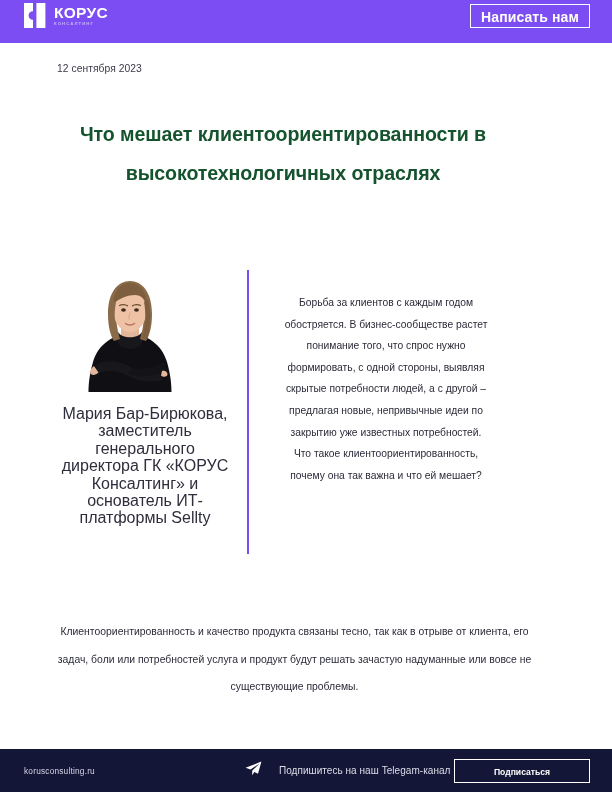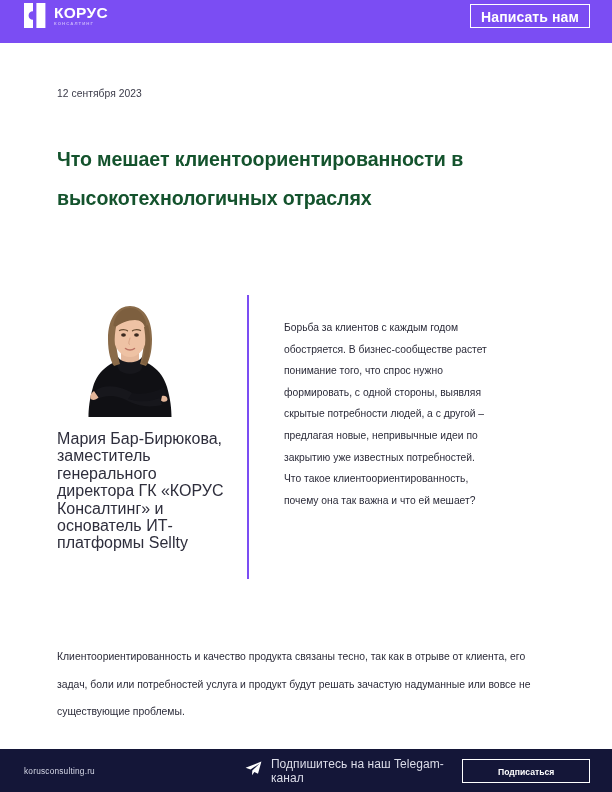--- a/index.html
+++ b/index.html
@@ -71,23 +71,24 @@
     height: 24px;
     line-height: 24px;
     text-align: center;
     cursor: pointer;
     letter-spacing: 0.1px;
   }
 
   
   .page {
     position: absolute;
-    left: 0; top: 50px;
+    left: 0; top: 25px;
     width: 600px;
     height: 706px;
+    text-align: center;
   }
   .date {
     position: absolute;
     left: 57px;
     top: 38px;
     font-size: 10.3px;
     color: #3a3a48;
     letter-spacing: 0.05px;
   }
   .title {
@@ -179,22 +180,23 @@
   }
   .footer-center {
     display: flex;
     align-items: center;
     gap: 9px;
     margin-left: 150px;
   }
   .tg-icon { flex: none; display: block; }
   .footer-tg-text {
     color: #dcdde9;
-    font-size: 12px;
+    font-size: 10px;
     letter-spacing: 0.05px;
+    margin-left: 8px;
   }
   .footer-btn {
     margin-left: auto;
     border: 1px solid #ffffff;
     background: transparent;
     color: #ffffff;
     font-family: "Liberation Sans", sans-serif;
     font-size: 8.6px;
     font-weight: bold;
     width: 136px;

